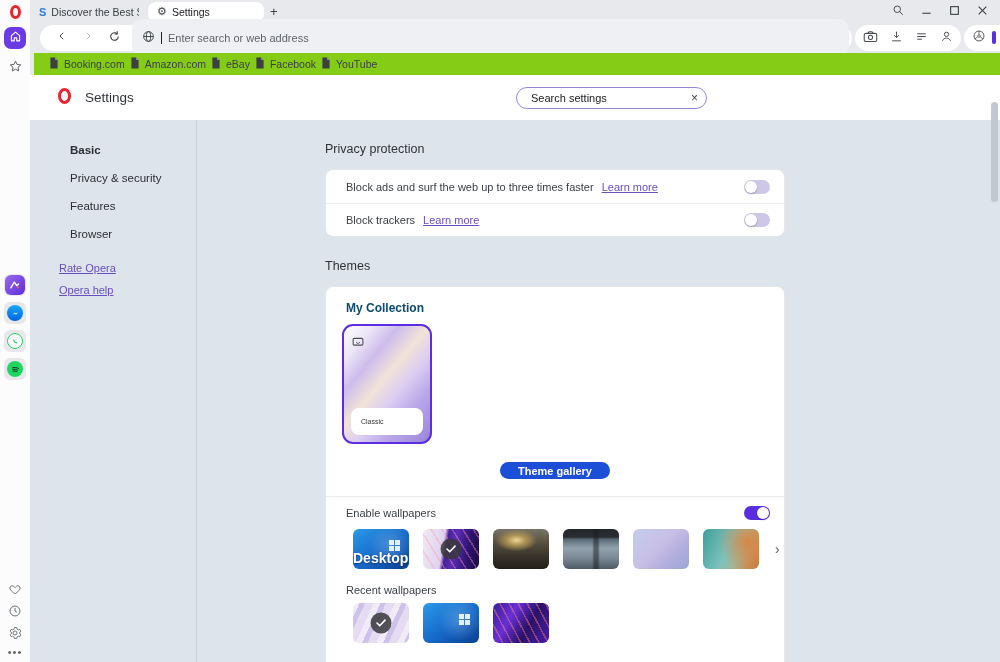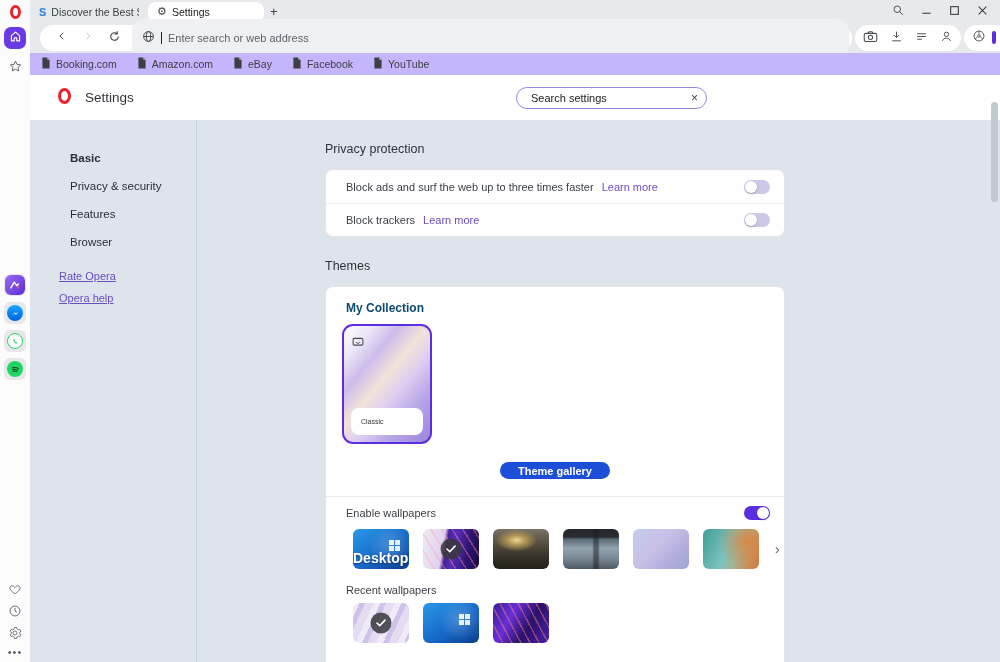--- a/index.html
+++ b/index.html
@@ -55,51 +55,51 @@
     display:flex; align-items:center; padding:0 10px; gap:6px; cursor:text; }
   .caret { width:1px; height:12px; background:#202124; }
   .addr-placeholder { font-size:11px; color:#5f6368; }
   .addr-actions { margin-left:3px; height:26px; background:#fff; border-radius:13px;
     display:flex; align-items:center; padding:0 8px; gap:12px; }
   .side-toggle { margin-left:3px; height:26px; background:#fff; border-radius:13px 0 0 13px;
     display:flex; align-items:center; padding:0 4px 0 8px; gap:6px; }
   .purple-pill { width:4px; height:13px; border-radius:2px; background:#5b2de0; }
 
   
-  #bookmarksbar { position:absolute; left:26px; top:53px; right:0; height:22px; background:#c4b5fd;
-    display:flex; align-items:center; gap:20px; padding-left:15px; }
+  #bookmarksbar { position:absolute; left:34px; top:53px; right:0; height:22px; background:#84cc16;
+    display:flex; align-items:center; gap:5px; padding-left:15px; }
   .bm-item { display:flex; align-items:center; gap:5px; font-size:10.5px; color:#3c4043; cursor:pointer; }
 
   
   #pageheader { position:absolute; left:30px; top:75px; right:0; height:45px; background:#fff; }
   .ph-logo { position:absolute; left:28px; top:13px; width:13px; height:16px;
     border:3.5px solid #e8252f; border-radius:50%; }
   .ph-title { position:absolute; left:55px; top:15px; font-size:13.5px; color:#30343a; }
   .search-pill { position:absolute; left:486px; top:12px; width:191px; height:22px; background:#fff;
     border:1px solid #9b86dd; border-radius:11px; display:flex; align-items:center;
     padding:0 8px 0 14px; }
   .search-pill span { font-size:11px; color:#202124; flex:1; }
   .clear-btn { background:none; border:none; cursor:pointer; font-size:12px; color:#444; line-height:1; }
 
   
   #content { position:absolute; left:30px; top:120px; right:0; bottom:0; background:#dde4ec;
     display:flex; overflow:hidden; }
-  #settingsnav { width:167px; border-right:1px solid #c9d2db; padding:32px 0 0 40px; flex-shrink:0; }
+  #settingsnav { width:167px; border-right:1px solid #c9d2db; padding:24px 0 0 40px; flex-shrink:0; }
   .nav-item { font-size:11.5px; color:#2b2f36; margin-bottom:16px; cursor:pointer; }
   .nav-item.active { font-weight:bold; }
   .nav-link { display:block; font-size:11px; color:#6a4fc0; text-decoration:underline;
     margin:0 0 10px -11px; cursor:pointer; }
   .nav-links { margin-top:22px; }
   #settingsmain { flex:1; padding-left:128px; }
   .sec-heading { font-size:12.5px; color:#2e3338; margin:22px 0 13px; line-height:14px; }
   .card { width:460px; background:#fff; border-radius:8px; border:1px solid #e6e6ea; }
   .prow { height:33px; display:flex; align-items:center; padding:0 14px 0 20px; }
   .prow + .prow { border-top:1px solid #ececf0; }
   .prow-label { font-size:11px; color:#3a3f45; }
-  .learn-link { font-size:11px; color:#6a4fc0; margin-left:8px; cursor:pointer; }
+  .learn-link { font-size:11px; color:#6a4fc0; text-decoration:underline; margin-left:8px; cursor:pointer; }
   .toggle { width:26px; height:14px; border-radius:7px; position:relative; margin-left:auto;
     cursor:pointer; flex-shrink:0; }
   .toggle.off { background:#cfc7e8; }
   .toggle.on  { background:#5b2de0; }
   .knob { position:absolute; top:1px; width:12px; height:12px; border-radius:50%; background:#fff;
     box-shadow:0 1px 2px rgba(0,0,0,.25); }
   .toggle.off .knob { left:1px; } .toggle.on .knob { right:1px; }
 
   
   #themes-card { height:400px; overflow:hidden; }

